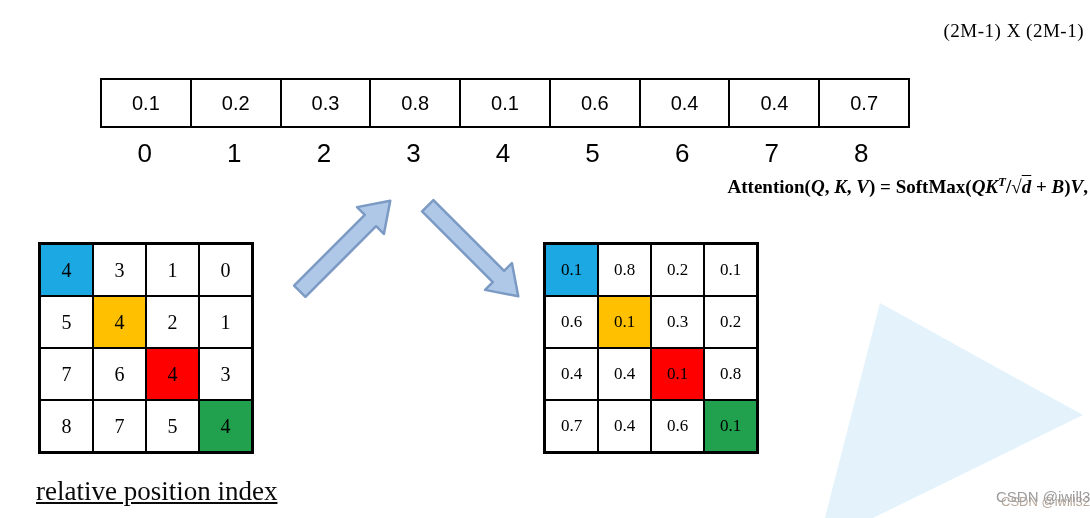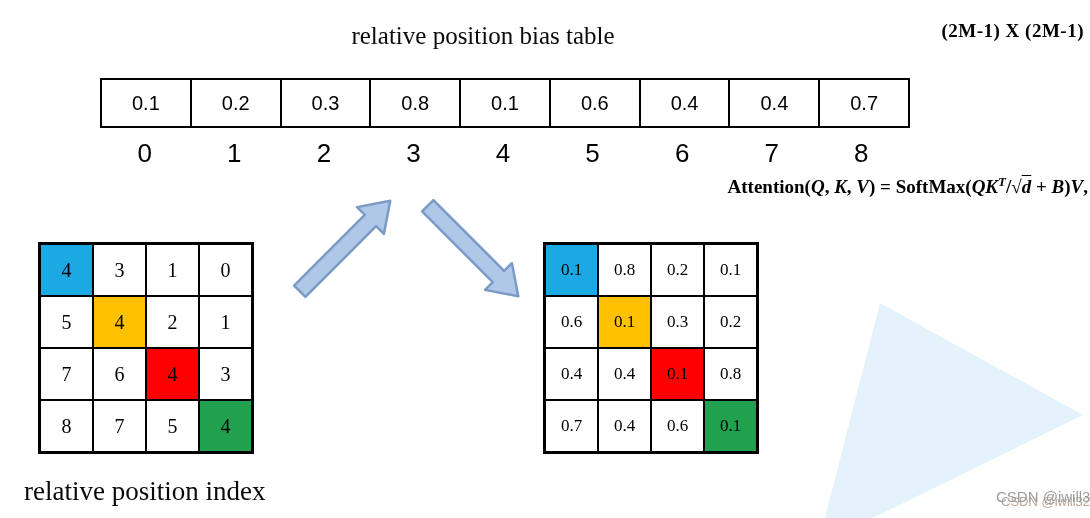--- a/index.html
+++ b/index.html
@@ -4,21 +4,21 @@
 <style>
   html,body{margin:0;padding:0;background:#ffffff;}
   #canvas{
     position:relative;width:1090px;height:518px;background:#ffffff;
     overflow:hidden;font-family:"Liberation Serif", serif;color:#000;
   }
   .abs{position:absolute;}
 
   
   #title{left:0;top:22px;width:966px;text-align:center;font-size:25px;color:#0a0a0a;}
-  #dims{right:6px;top:20px;font-size:19px;letter-spacing:.5px;font-weight:bold;}
+  #dims{right:6px;top:20px;font-size:19px;letter-spacing:.5px;}
 
   
   #bias-table{
     left:100px;top:78px;width:806px;height:46px;display:flex;
     border:2px solid #000;box-sizing:content-box;background:#fff;z-index:1;
   }
   #bias-table .tcell{
     flex:1;display:flex;align-items:center;justify-content:center;
     border-left:2px solid #000;font-family:"Liberation Sans", sans-serif;font-size:20px;
   }
@@ -45,21 +45,21 @@
     border:1px solid #000;display:flex;align-items:center;justify-content:center;
     font-family:"Liberation Serif", serif;
   }
   #index-matrix{left:38px;top:242px;}
   #index-matrix .mcell{font-size:20px;}
   #bias-matrix{left:543px;top:242px;}
   #bias-matrix .mcell{font-size:17px;}
 
   
   .caption{font-size:27px;color:#0a0a0a;z-index:1;}
-  #caption-index{left:24px;top:476px;}
+  #caption-index{left:36px;top:476px;text-decoration:underline;}
   #caption-bias{left:540px;top:476px;}
 
   
   .arrow-svg{position:absolute;width:128px;height:44px;overflow:visible;z-index:1;}
   #arrow-up{left:281px;top:224px;transform:rotate(-45deg);}
   #arrow-down{left:409px;top:229px;transform:rotate(45deg);}
 
   
   #triangle-svg{position:absolute;left:0;top:0;width:1090px;height:518px;z-index:0;pointer-events:none;}
 
@@ -70,21 +70,20 @@
 </style>
 </head>
 <body>
 
 <div id="canvas">
 
   <svg id="triangle-svg" viewBox="0 0 1090 518">
     <polygon id="triangle-poly" points="880,303 1083,415 818,545" fill="#E4F3FB"></polygon>
   </svg>
 
-  <div id="title" class="abs">relative position bias table</div>
 
   <div id="dims" class="abs">(2M-1) X (2M-1)</div>
 
   <div id="bias-table" class="abs">
       <div class="tcell">0.1</div>
       <div class="tcell">0.2</div>
       <div class="tcell">0.3</div>
       <div class="tcell">0.8</div>
       <div class="tcell">0.1</div>
       <div class="tcell">0.6</div>

